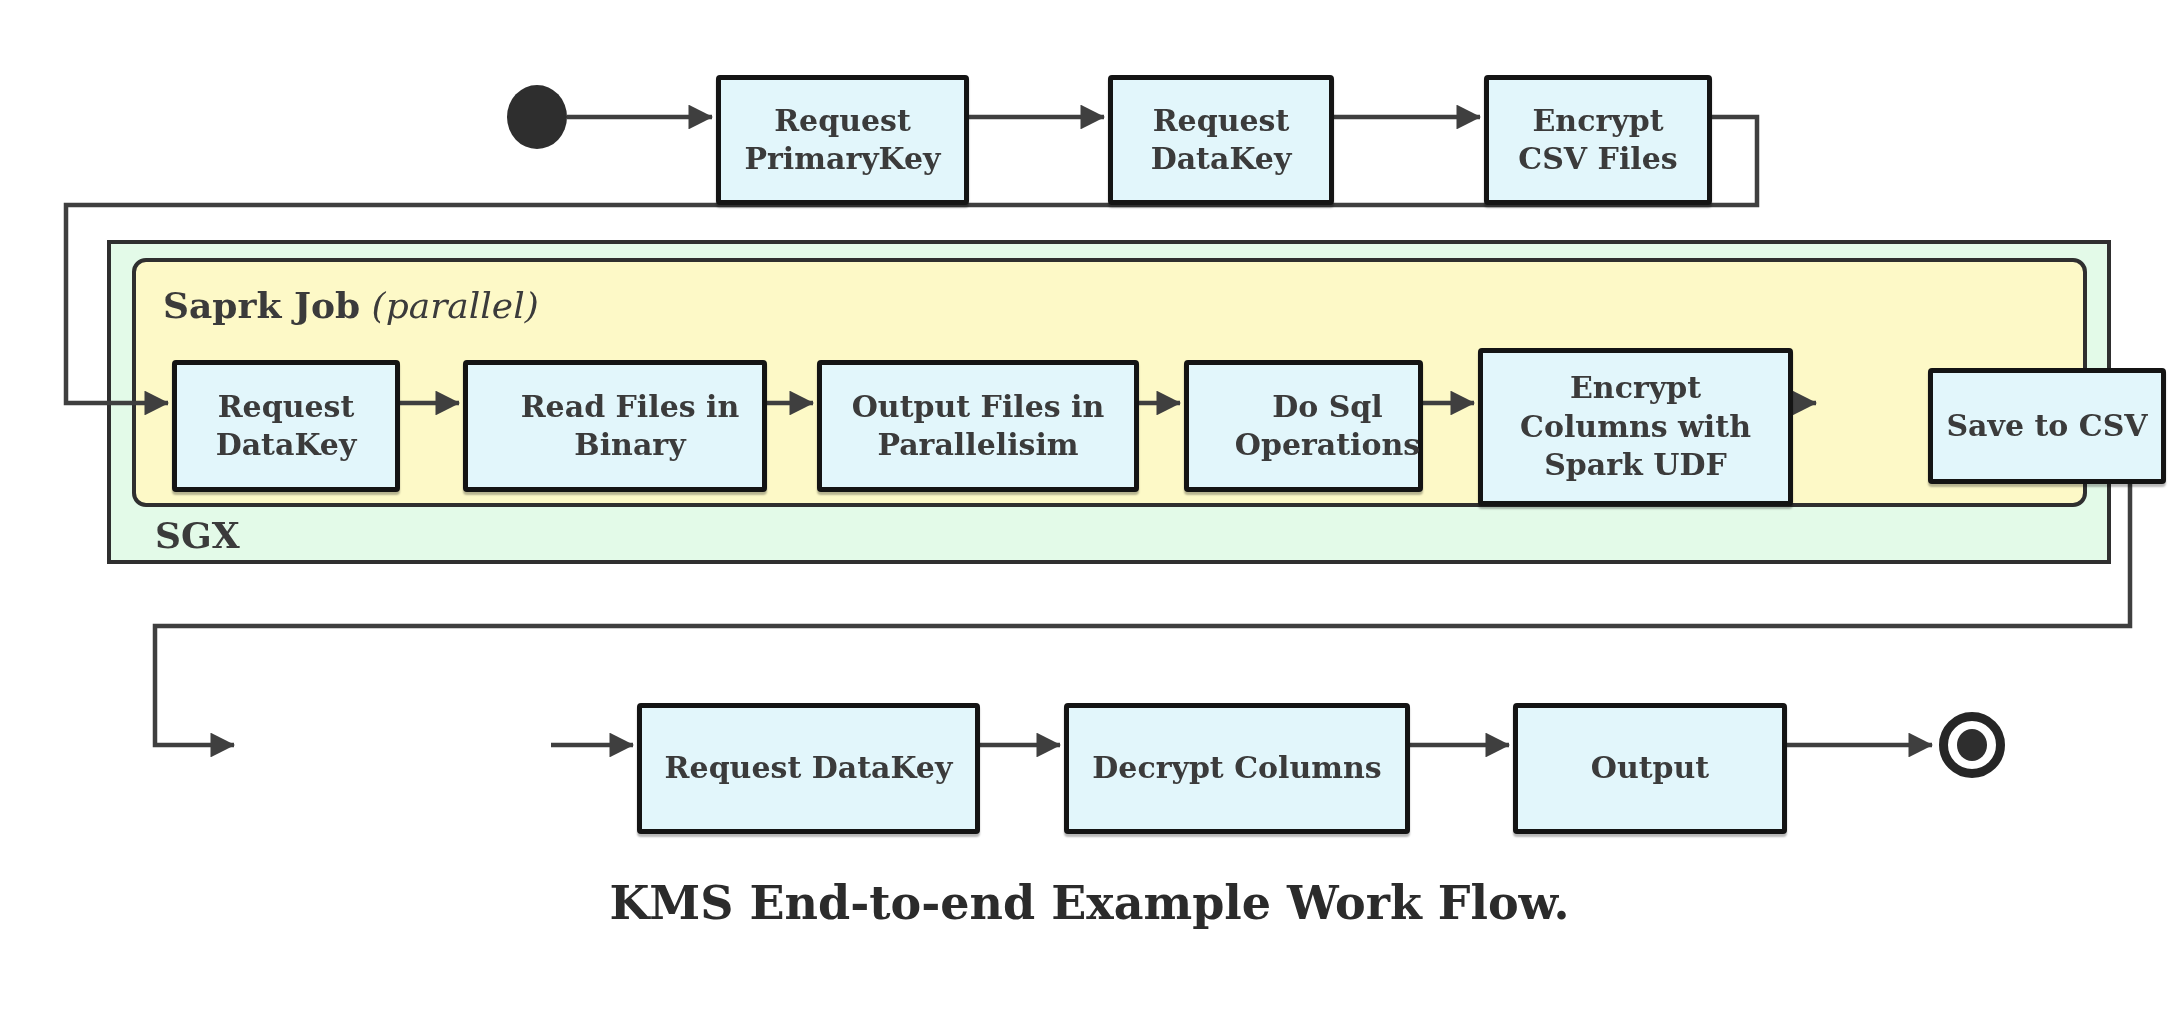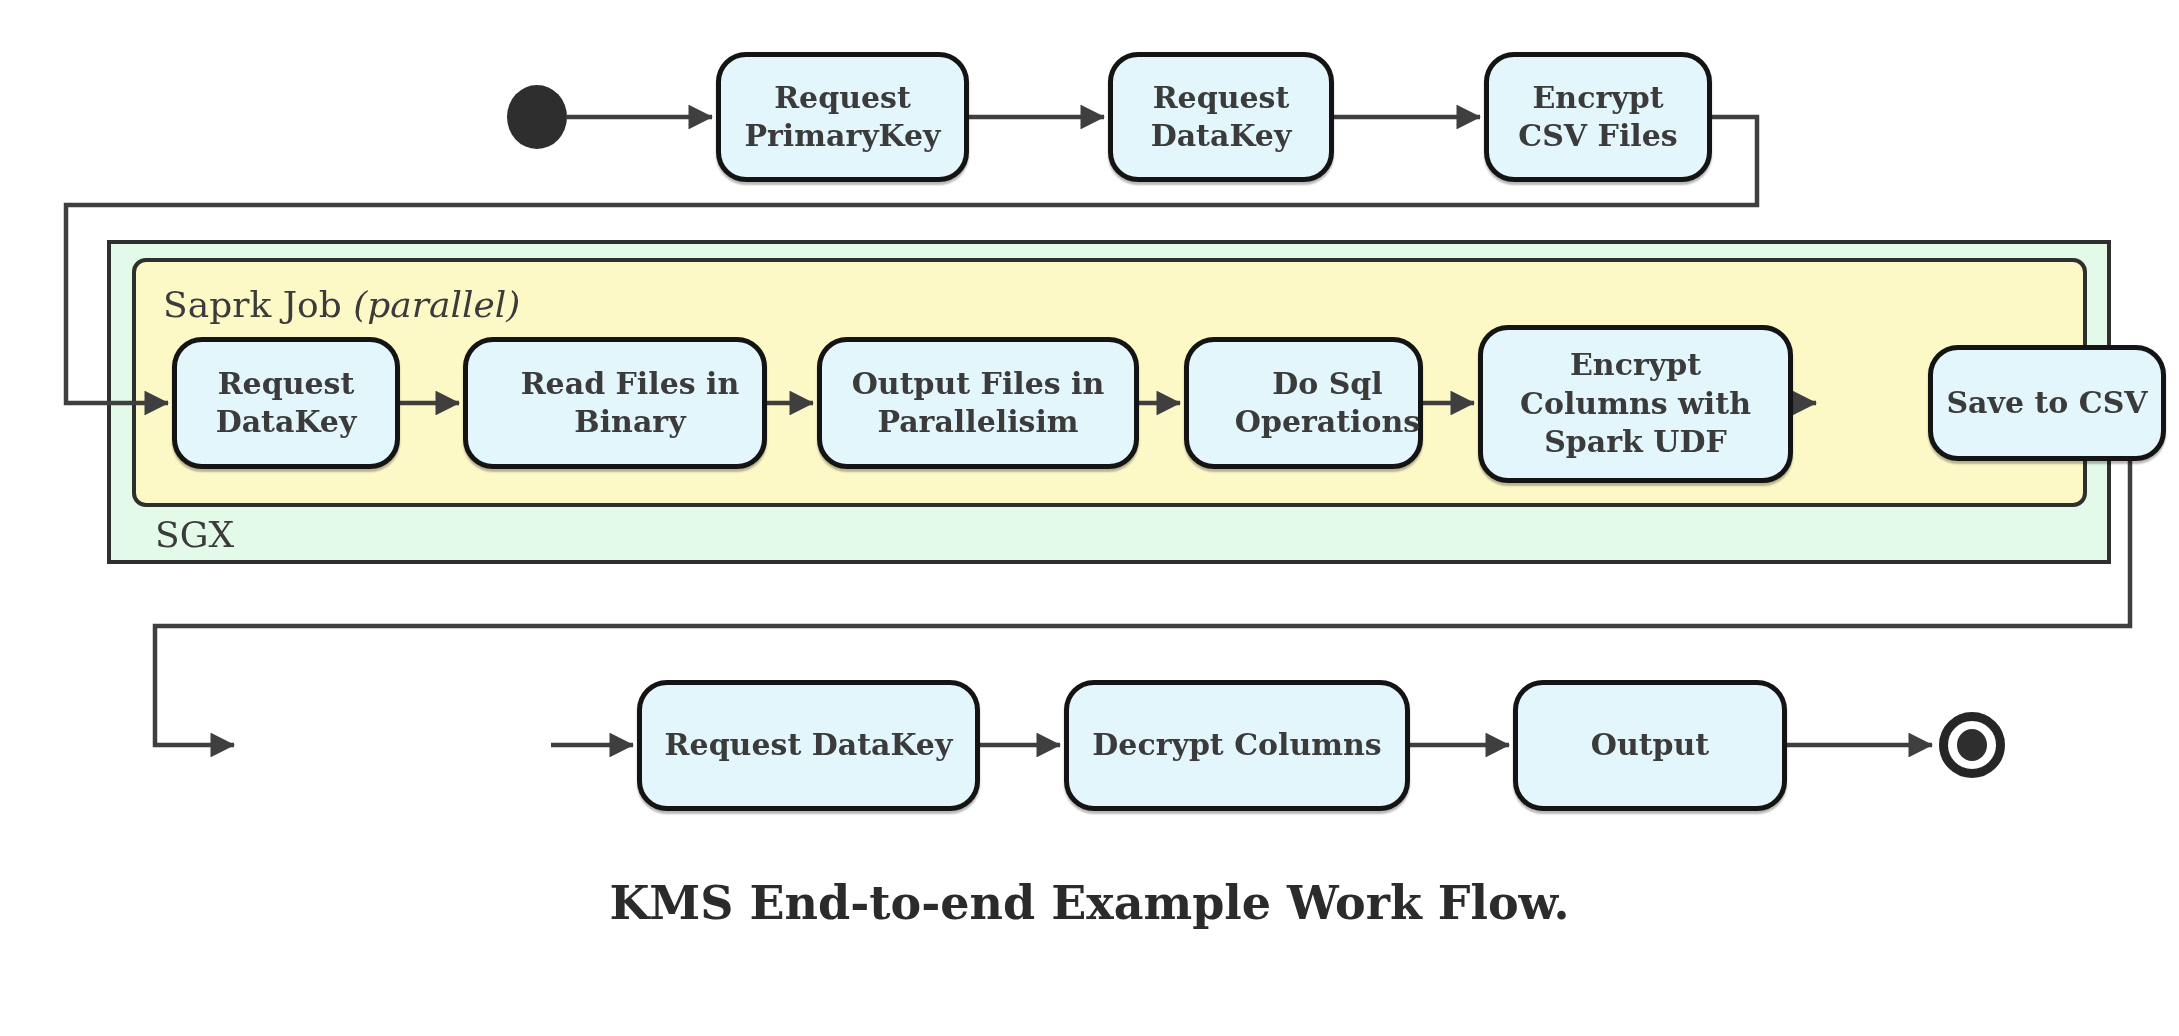--- a/index.html
+++ b/index.html
@@ -25,30 +25,31 @@
     border:4px solid var(--container-border);
   }
   .green{background:var(--container-green);z-index:0;}
   .yellow{background:var(--container-yellow);border-radius:14px;z-index:0;}
   .wires{position:absolute;left:0;top:0;z-index:1;}
   .node{
     position:absolute;
     box-sizing:border-box;
     background:var(--node-fill);
     border:5px solid var(--node-border);
-    border-radius:30px;
+    border-radius:4px;
     display:flex;align-items:center;justify-content:center;
     text-align:center;
     font-weight:bold;
     font-size:30px;
     line-height:1.28;
     color:var(--text-color);
     white-space:pre-line;
     z-index:2;
     box-shadow:0 3px 2px rgba(0,0,0,0.28);
+    margin-top:23px;
   }
   .state-start{
     position:absolute;
     width:60px;height:64px;
     background:#2e2e2e;
     border-radius:50%;
     z-index:2;
   }
   .state-end{
     position:absolute;
@@ -65,21 +66,21 @@
     background:#2e2e2e;
     border-radius:50%;
   }
   .zone-label{
     position:absolute;
     font-size:36px;
     color:var(--text-color);
     z-index:2;
     white-space:nowrap;
   }
-  .zone-label .bold{font-weight:normal;}
+  .zone-label .bold{font-weight:bold;}
   .zone-label .ital{font-style:italic;font-weight:normal;}
   .caption{
     position:absolute;
     left:0;top:876px;width:2179px;
     text-align:center;
     font-size:46px;font-weight:bold;
     color:#2b2b2b;
     z-index:2;
   }
 </style>
@@ -88,21 +89,21 @@
 
 <div class="stage">
 
   <div class="container-box green" style="left:107px;top:240px;width:2004px;height:324px;"></div>
   <div class="container-box yellow" style="left:132px;top:258px;width:1955px;height:249px;"></div>
 
   <div class="zone-label" style="left:163px;top:284px;">
     <span class="bold">Saprk Job</span>
     <span class="ital"> (parallel)</span>
   </div>
-  <div class="zone-label bold" style="left:155px;top:514px;font-weight:normal;">SGX</div>
+  <div class="zone-label bold" style="left:155px;top:514px;font-weight:bold;">SGX</div>
 
   <svg class="wires" width="2179" height="1036" viewBox="0 0 2179 1036">
     <defs>
       <marker id="arrow" viewBox="0 0 10 10" refX="9.5" refY="5" markerWidth="5.5" markerHeight="5.5" orient="auto-start-reverse">
         <path d="M0 0 L10 5 L0 10 z" fill="#3f3f3f"></path>
       </marker>
     </defs>
     <g stroke="#3f3f3f" stroke-width="4.5" fill="none">
       <path d="M567 117 L712 117" marker-end="url(#arrow)"></path>
       <path d="M969 117 L1104 117" marker-end="url(#arrow)"></path>

